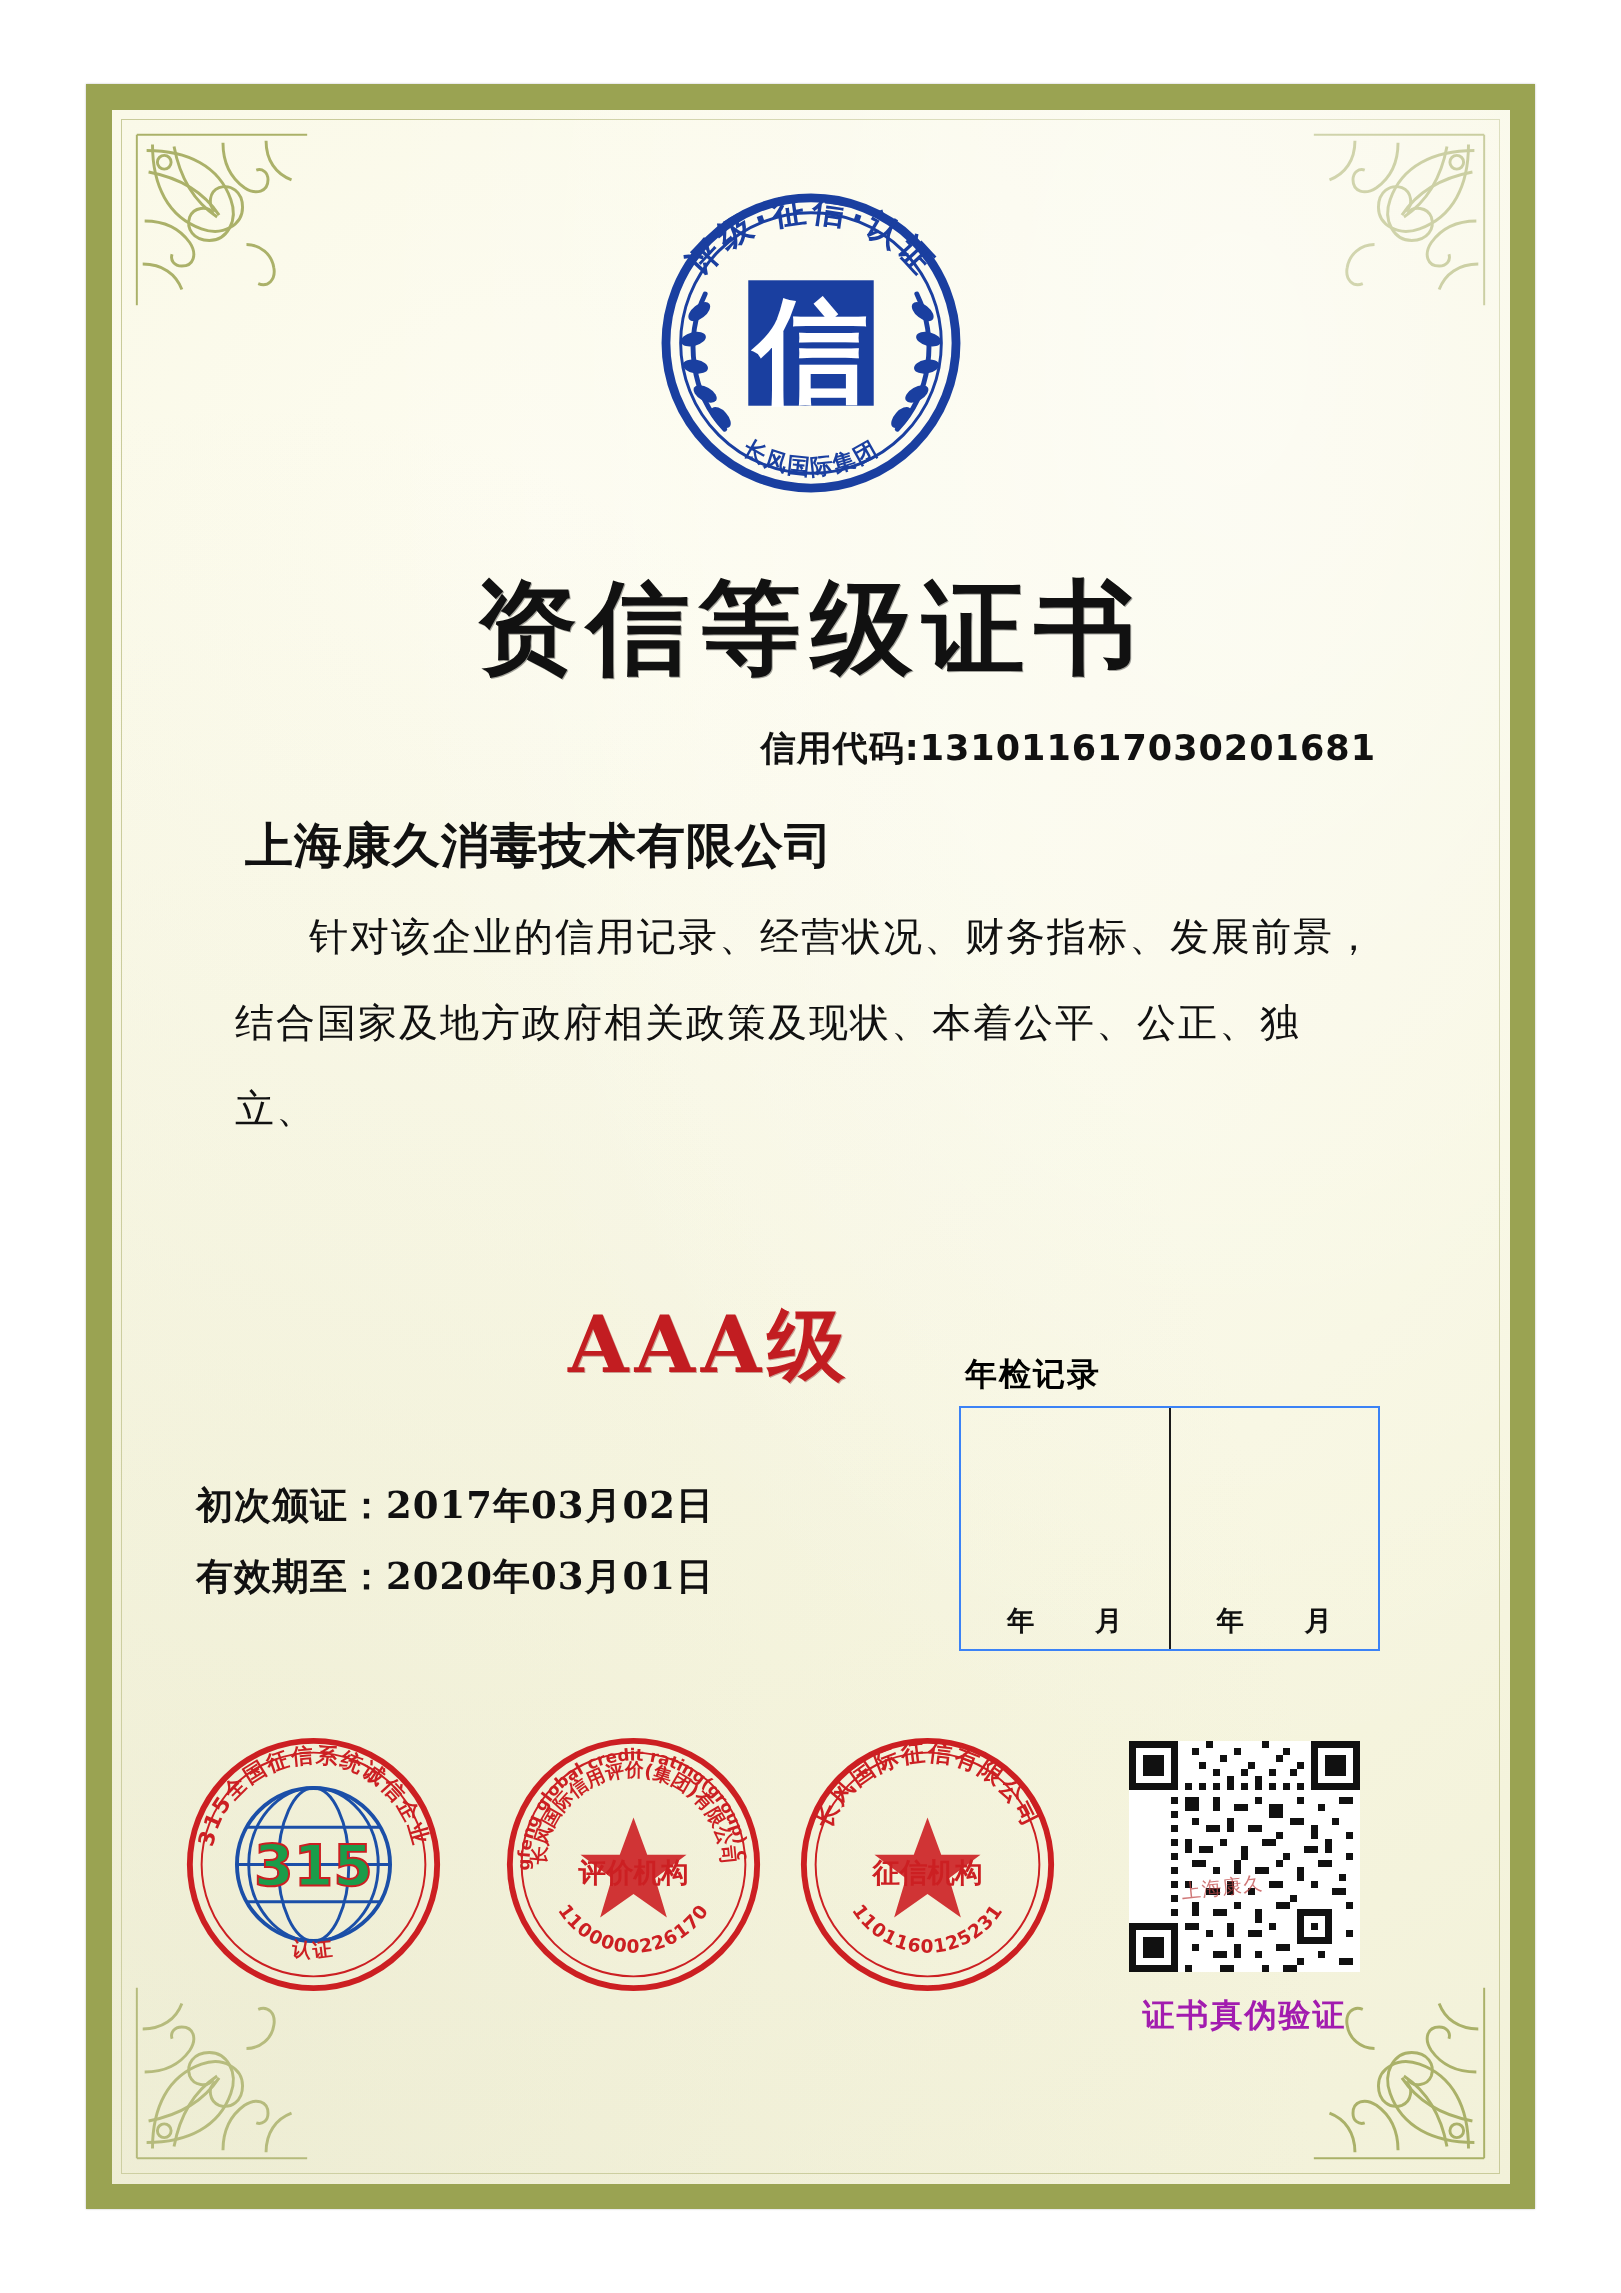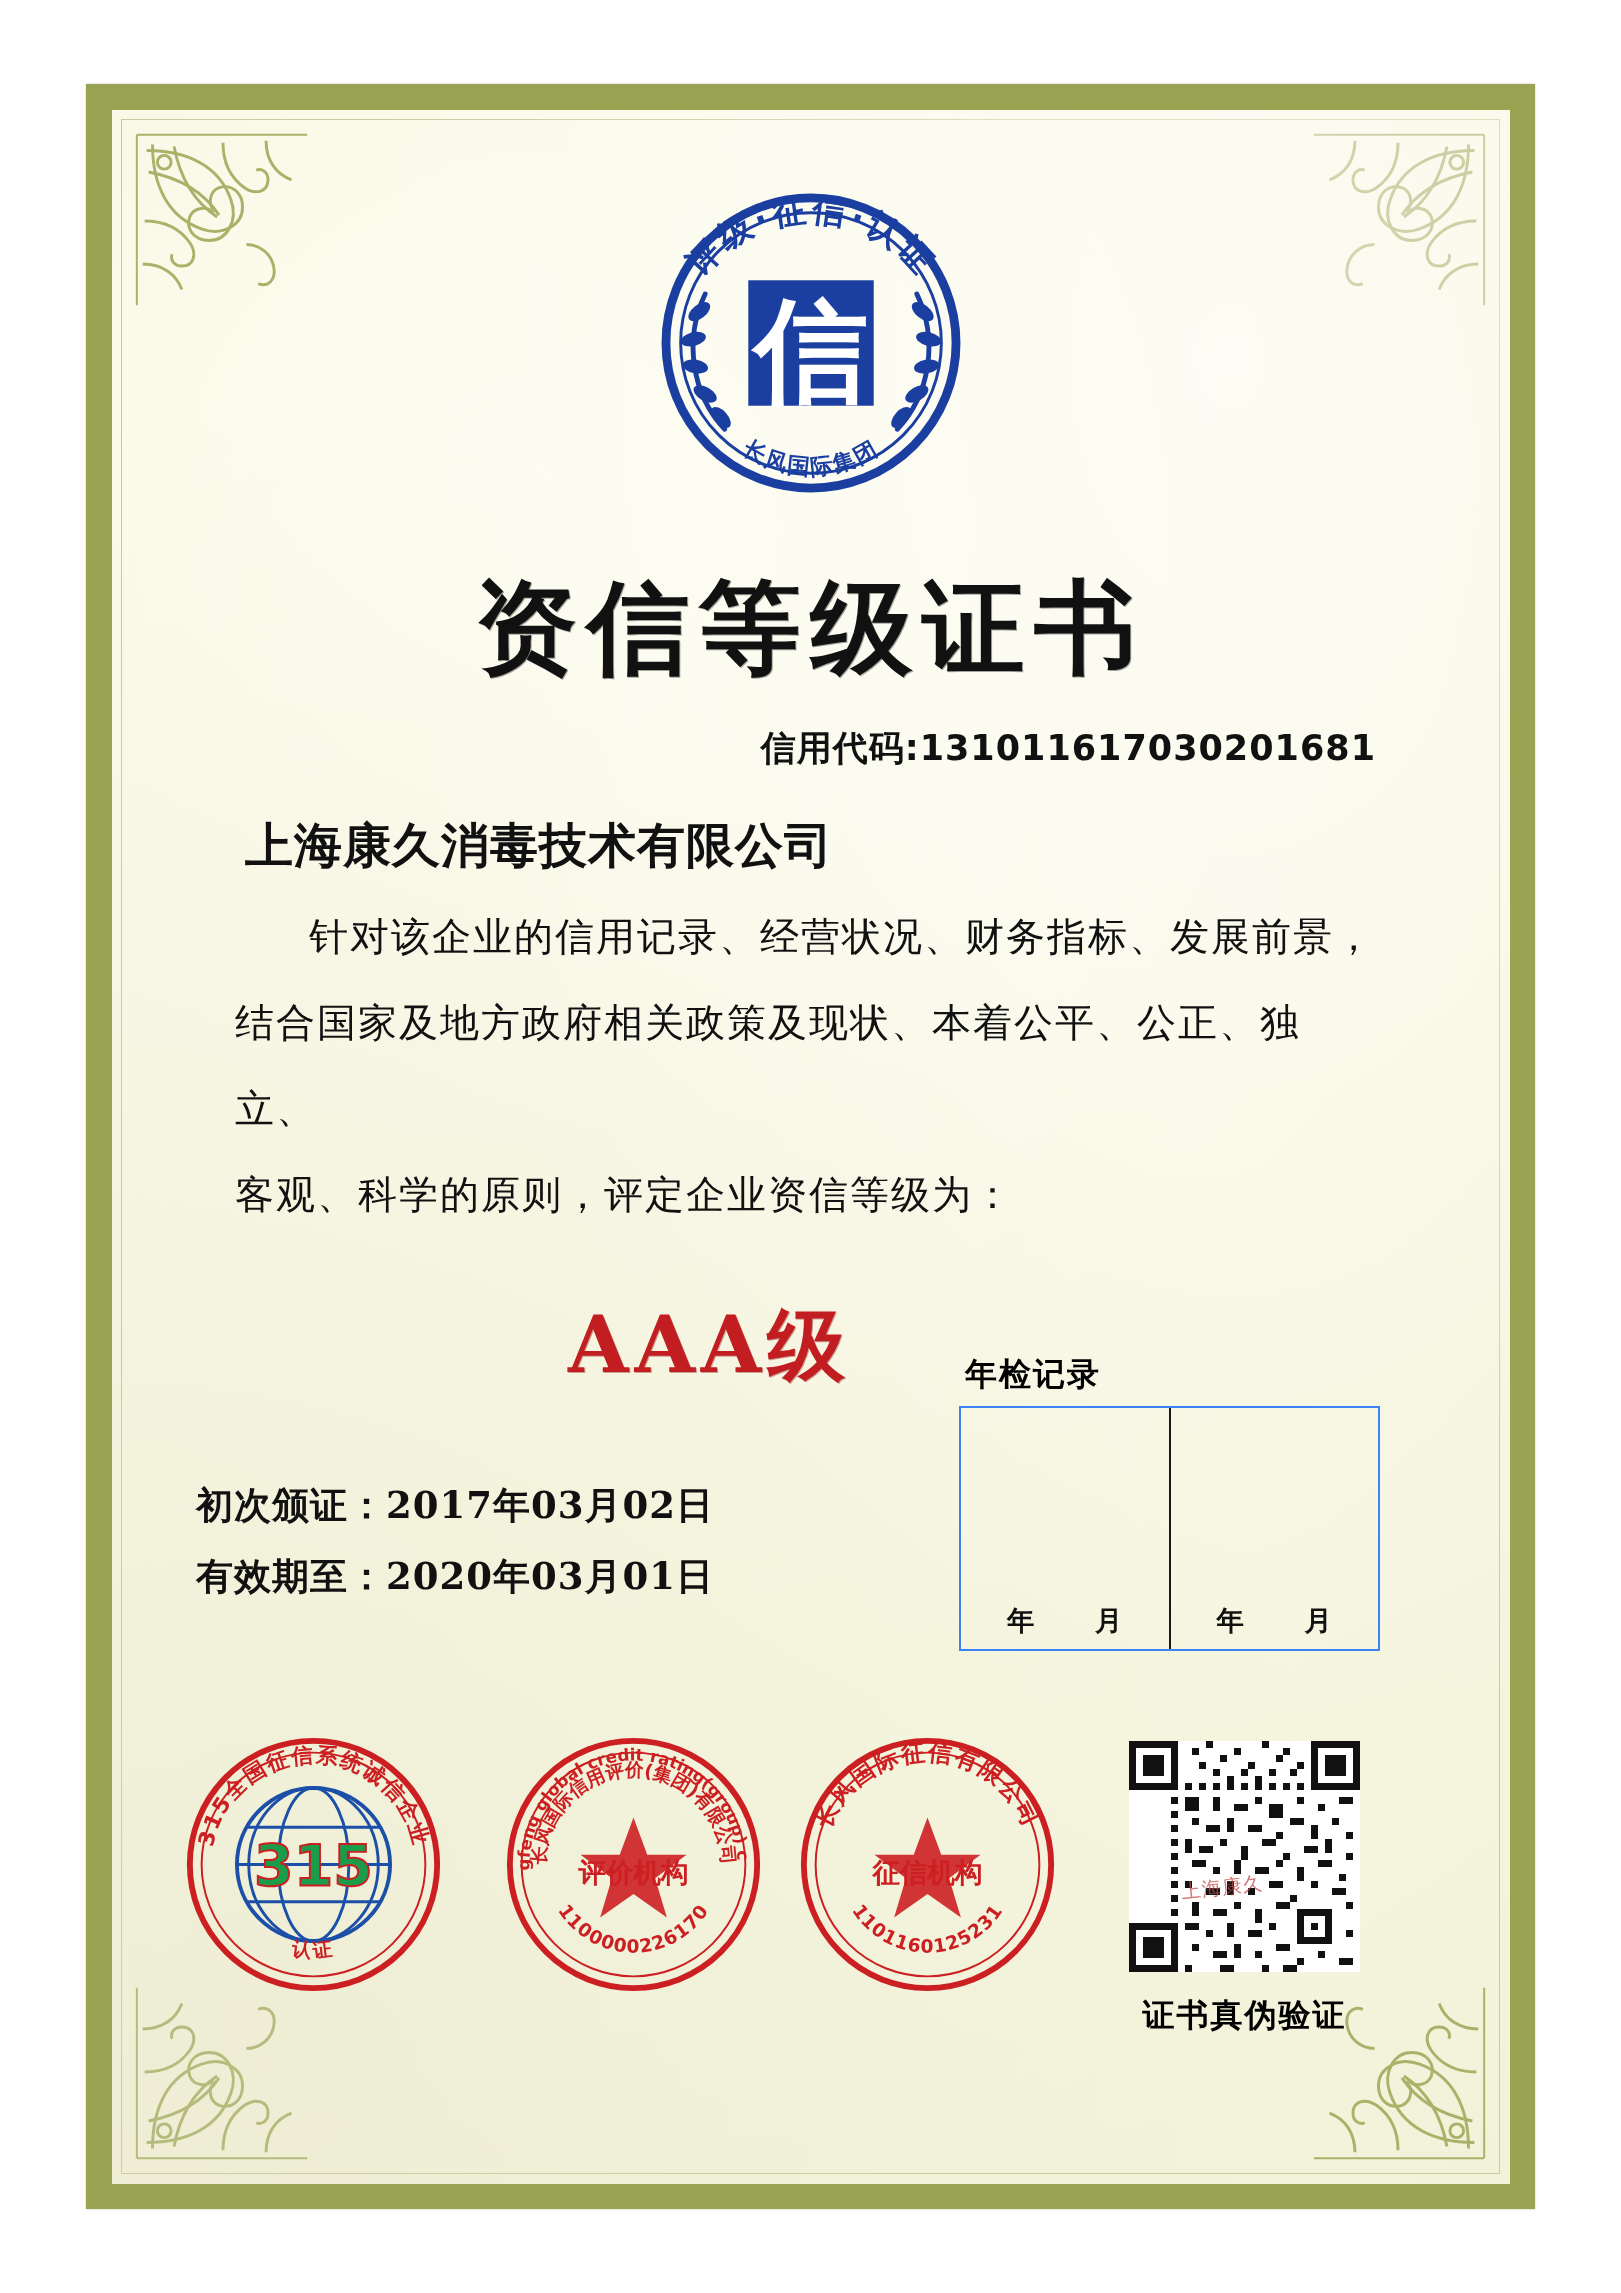--- a/index.html
+++ b/index.html
@@ -220,21 +220,21 @@
     width: 231px;
     height: 231px;
     margin: 0 auto;
   }
   #qr-code svg { width: 100%; height: 100%; display: block; }
   #qr-caption {
     margin-top: 21.6px;
     font-family: Liberation Mono, monospace;
     font-weight: bold;
     font-size: 32px;
-    color: #000000;
+    color: #a21caf;
     letter-spacing: 2px;
     white-space: nowrap;
   }
   #qr-stamp-text {
     position: absolute;
     left: 1181px;
     top: 1874px;
     font-size: 19.6px;
     color: #c04a4a;
     opacity: .75;
@@ -374,21 +374,20 @@
 
   <div id="doc-title">资信等级证书</div>
 
   <div id="credit-code-line">信用代码:131011617030201681</div>
 
   <div id="company-name">上海康久消毒技术有限公司</div>
 
   <div id="body-text">
     <span class="indent">针对该企业的信用记录、经营状况、财务指标、发展前景，</span>
     <span class="line">结合国家及地方政府相关政策及现状、本着公平、公正、独立、</span>
-    <span class="line">客观、科学的原则，评定企业资信等级为：</span>
   </div>
 
   <div id="grade">AAA级</div>
 
   <div id="issue-info">
     <span class="row">初次颁证：2017年03月02日</span>
     <span class="row">有效期至：2020年03月01日</span>
   </div>
 
   <div id="annual-box">

